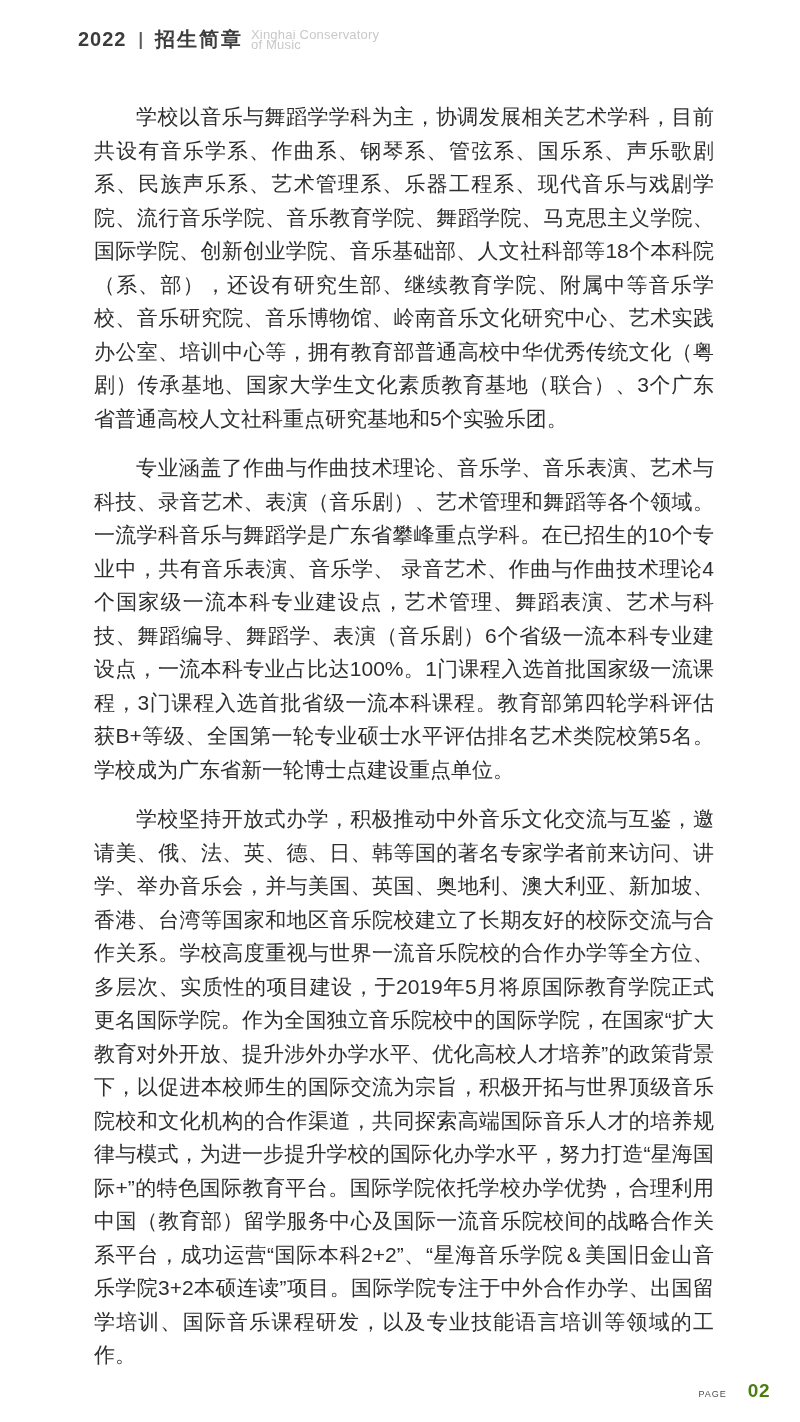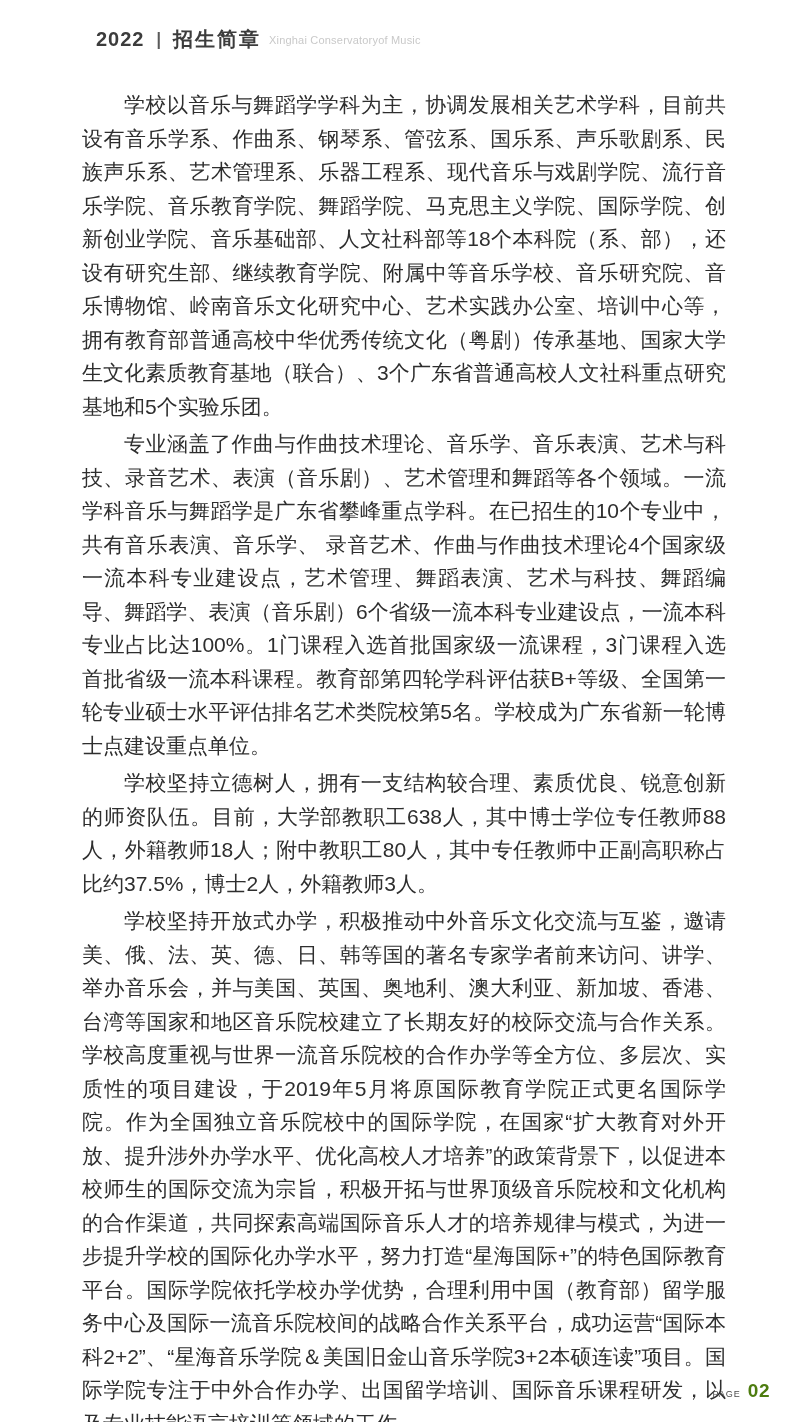--- a/index.html
+++ b/index.html
@@ -23,76 +23,76 @@
     left: 78px;
     display: flex;
     align-items: center;
     white-space: nowrap;
   }
   .page-header .year {
     font-size: 20px;
     font-weight: bold;
     color: #3c3c3c;
     letter-spacing: 1px;
-    margin-left: 18px;
   }
   .page-header .divider {
     font-size: 16px;
     font-weight: bold;
     color: #5a5a5a;
     margin: 0 12px;
     transform: scaleY(1.1);
   }
   .page-header .title {
     font-size: 20px;
     font-weight: bold;
     color: #3c3c3c;
     letter-spacing: 2px;
     text-align: center;
   }
   .page-header .subtitle {
     display: inline-flex;
+    flex-direction: column;
     margin-left: 8px;
-    font-size: 11px;
+    font-size: 13px;
     line-height: 10px;
     color: #c9c9c9;
     letter-spacing: 0.2px;
   }
 
   
   .content {
     position: absolute;
     top: 84px;
     left: 78px;
     width: 652px;
     font-size: 21px;
     line-height: 33.5px;
     color: #2e2e2e;
     text-align: justify;
     text-justify: inter-ideograph;
   }
   .content p {
-    margin: 4px;
+    margin: 16px;
     text-indent: 2em;
     word-break: break-all;
   }
 
   
   .page-footer {
     position: absolute;
     right: 30px;
     bottom: 20px;
     display: flex;
     align-items: baseline;
   }
   .page-footer .page-label {
     font-size: 9px;
     color: #4a4a4a;
     letter-spacing: 1px;
-    margin-right: 7px;
+    margin-right: 21px;
   }
   .page-footer .page-number {
     font-size: 19px;
     font-weight: bold;
     color: #4d7c0f;
     letter-spacing: 0.5px;
   }
 </style>
 </head>
 <body>
@@ -105,21 +105,20 @@
     <span class="title">招生简章</span>
     <span class="subtitle">
       <span>Xinghai Conservatory</span>
       <span>of Music</span>
     </span>
   </header>
 
   <main class="content">
     <p>学校以音乐与舞蹈学学科为主，协调发展相关艺术学科，目前共设有音乐学系、作曲系、钢琴系、管弦系、国乐系、声乐歌剧系、民族声乐系、艺术管理系、乐器工程系、现代音乐与戏剧学院、流行音乐学院、音乐教育学院、舞蹈学院、马克思主义学院、国际学院、创新创业学院、音乐基础部、人文社科部等18个本科院（系、部），还设有研究生部、继续教育学院、附属中等音乐学校、音乐研究院、音乐博物馆、岭南音乐文化研究中心、艺术实践办公室、培训中心等，拥有教育部普通高校中华优秀传统文化（粤剧）传承基地、国家大学生文化素质教育基地（联合）、3个广东省普通高校人文社科重点研究基地和5个实验乐团。</p>
     <p>专业涵盖了作曲与作曲技术理论、音乐学、音乐表演、艺术与科技、录音艺术、表演（音乐剧）、艺术管理和舞蹈等各个领域。一流学科音乐与舞蹈学是广东省攀峰重点学科。在已招生的10个专业中，共有音乐表演、音乐学、 录音艺术、作曲与作曲技术理论4个国家级一流本科专业建设点，艺术管理、舞蹈表演、艺术与科技、舞蹈编导、舞蹈学、表演（音乐剧）6个省级一流本科专业建设点，一流本科专业占比达100%。1门课程入选首批国家级一流课程，3门课程入选首批省级一流本科课程。教育部第四轮学科评估获B+等级、全国第一轮专业硕士水平评估排名艺术类院校第5名。学校成为广东省新一轮博士点建设重点单位。</p>
-    <p>学校坚持立德树人，拥有一支结构较合理、素质优良、锐意创新的师资队伍。目前，大学部教职工638人，其中博士学位专任教师88人，外籍教师18人；附中教职工80人，其中专任教师中正副高职称占比约37.5%，博士2人，外籍教师3人。</p>
     <p>学校坚持开放式办学，积极推动中外音乐文化交流与互鉴，邀请美、俄、法、英、德、日、韩等国的著名专家学者前来访问、讲学、举办音乐会，并与美国、英国、奥地利、澳大利亚、新加坡、香港、台湾等国家和地区音乐院校建立了长期友好的校际交流与合作关系。学校高度重视与世界一流音乐院校的合作办学等全方位、多层次、实质性的项目建设，于2019年5月将原国际教育学院正式更名国际学院。作为全国独立音乐院校中的国际学院，在国家“扩大教育对外开放、提升涉外办学水平、优化高校人才培养”的政策背景下，以促进本校师生的国际交流为宗旨，积极开拓与世界顶级音乐院校和文化机构的合作渠道，共同探索高端国际音乐人才的培养规律与模式，为进一步提升学校的国际化办学水平，努力打造“星海国际+”的特色国际教育平台。国际学院依托学校办学优势，合理利用中国（教育部）留学服务中心及国际一流音乐院校间的战略合作关系平台，成功运营“国际本科2+2”、“星海音乐学院＆美国旧金山音乐学院3+2本硕连读”项目。国际学院专注于中外合作办学、出国留学培训、国际音乐课程研发，以及专业技能语言培训等领域的工作。</p>
   </main>
 
   <footer class="page-footer">
     <span class="page-label">PAGE</span>
     <span class="page-number">02</span>
   </footer>
 
 </div>
 

